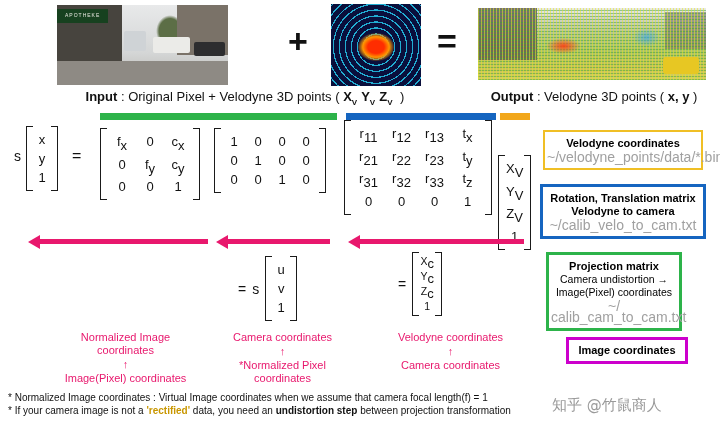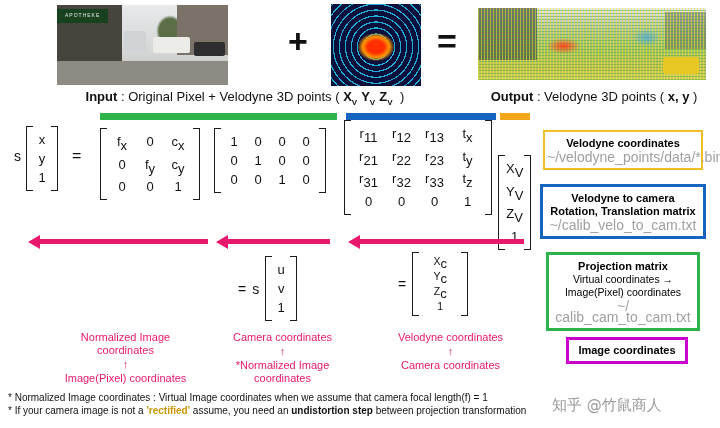--- a/index.html
+++ b/index.html
@@ -54,21 +54,21 @@
   .matrix { position:relative; display:inline-flex; flex-direction:column; justify-content:center; padding:4px 8px; }
   .matrix::before { content:""; position:absolute; top:0; bottom:0; left:0; width:6px; border:1.6px solid #1a1a1a; border-right:none; }
   .matrix::after { content:""; position:absolute; top:0; bottom:0; right:0; width:6px; border:1.6px solid #1a1a1a; border-left:none; }
   .mrow { display:flex; justify-content:center; }
   .mcell { display:inline-block; text-align:center; font-size:13px; line-height:19px; color:#111; }
   .mcell sub { font-size:13px; }
   .m-intr .mcell { min-width:28px; }
   .m-proj .mcell { min-width:24px; }
   .m-rot .mcell { min-width:33px; }
   .m-vec .mcell { min-width:16px; }
-  .m-cam { padding:3px 20px; }
+  .m-cam { padding:3px 7px; }
   .m-cam .mcell { font-size:10.5px; line-height:13px; min-width:16px; }
 
   .eqtxt { position:absolute; font-size:15px; color:#111; }
   #scale-s { left:14px; top:148px; font-size:14px; }
   #vec-pixel { position:absolute; left:26px; top:126px; }
   #eq-main { left:72px; top:147px; font-size:16px; }
   #mat-intrinsic { position:absolute; left:100px; top:128px; }
   #mat-projection { position:absolute; left:214px; top:128px; }
   #mat-rotation { position:absolute; left:344px; top:120px; }
   #vec-velodyne { position:absolute; left:498px; top:108px;margin-top:47px; }
@@ -94,21 +94,21 @@
   #flow-2 { left:220px; width:125px; }
   #flow-3 { left:383px; width:135px; }
 
   
   .sbox { position:absolute; text-align:center; background:#fff; }
   .sbox .bt { font-weight:bold; font-size:11px; line-height:13px; color:#000; }
   .sbox .bl { font-size:10.5px; line-height:13px; color:#000; }
   .sbox .bp { font-size:14px; line-height:11px; color:#a0a0a0; margin-top:2px; }
   #box-velodyne { left:543px; top:130px; width:160px; border:2px solid #f0bf25; padding:5px 2px; }
   #box-velo2cam { left:540px; top:184px; width:166px; border:3px solid #1565c0; padding:5px 2px; }
-  #box-proj { left:546px; top:252px; width:154px; border:3px solid #2db34a; padding:5px 2px; }
+  #box-proj { left:546px; top:252px; width:136px; border:3px solid #2db34a; padding:5px 2px; }
   #box-imgcoord { left:566px; top:337px; width:122px; border:3px solid #cc00cc; padding:4px 2px; }
 
   
   .footnotes { position:absolute; left:8px; top:392px; font-size:10px; line-height:12.5px; color:#111; }
   .fn-hl { color:#c99700; font-weight:bold; }
   .fn-bold { font-weight:bold; }
   .watermark { position:absolute; left:552px; top:396px; font-size:15px; color:#9a9a9a; font-family:"DejaVu Sans", sans-serif; }
 </style>
 </head>
 <body>
@@ -285,47 +285,47 @@
   </div>
 
   <div class="flow" id="flow-1">
     <div>Normalized Image coordinates</div>
     <div class="fa">↑</div>
     <div>Image(Pixel) coordinates</div>
   </div>
   <div class="flow" id="flow-2">
     <div>Camera coordinates</div>
     <div class="fa">↑</div>
-    <div>*Normalized Image coordinates</div>
+    <div>*Normalized Pixel coordinates</div>
   </div>
   <div class="flow" id="flow-3">
     <div>Velodyne coordinates</div>
     <div class="fa">↑</div>
     <div>Camera coordinates</div>
   </div>
 
   <div class="sbox" id="box-velodyne">
     <div class="bt">Velodyne coordinates</div>
     <div class="bp">~/velodyne_points/data/*.bin</div>
   </div>
   <div class="sbox" id="box-velo2cam">
+    <div class="bt">Rotation, Translation matrix</div>
     <div class="bt">Velodyne to camera</div>
-    <div class="bt">Rotation, Translation matrix</div>
     <div class="bp">~/calib_velo_to_cam.txt</div>
   </div>
   <div class="sbox" id="box-proj">
     <div class="bt">Projection matrix</div>
-    <div class="bl">Virtual coordinates →</div>
+    <div class="bl">Camera undistortion →</div>
     <div class="bl">Image(Pixel) coordinates</div>
     <div class="bp">~/ calib_cam_to_cam.txt</div>
   </div>
   <div class="sbox" id="box-imgcoord">
     <div class="bt">Image coordinates</div>
   </div>
 
   <div class="footnotes">
     <div>* Normalized Image coordinates : Virtual Image coordinates when we assume that camera focal length(f) = 1</div>
-    <div><span>* If your camera image is not a </span><span class="fn-hl">'rectified'</span><span> assume, you need an </span><span class="fn-bold">undistortion step</span><span> between projection transformation</span></div>
+    <div><span>* If your camera image is not a </span><span class="fn-hl">'rectified'</span><span> data, you need an </span><span class="fn-bold">undistortion step</span><span> between projection transformation</span></div>
   </div>
 
   <div class="watermark">知乎 @竹鼠商人</div>
 
 </div>
 
 </body></html>

